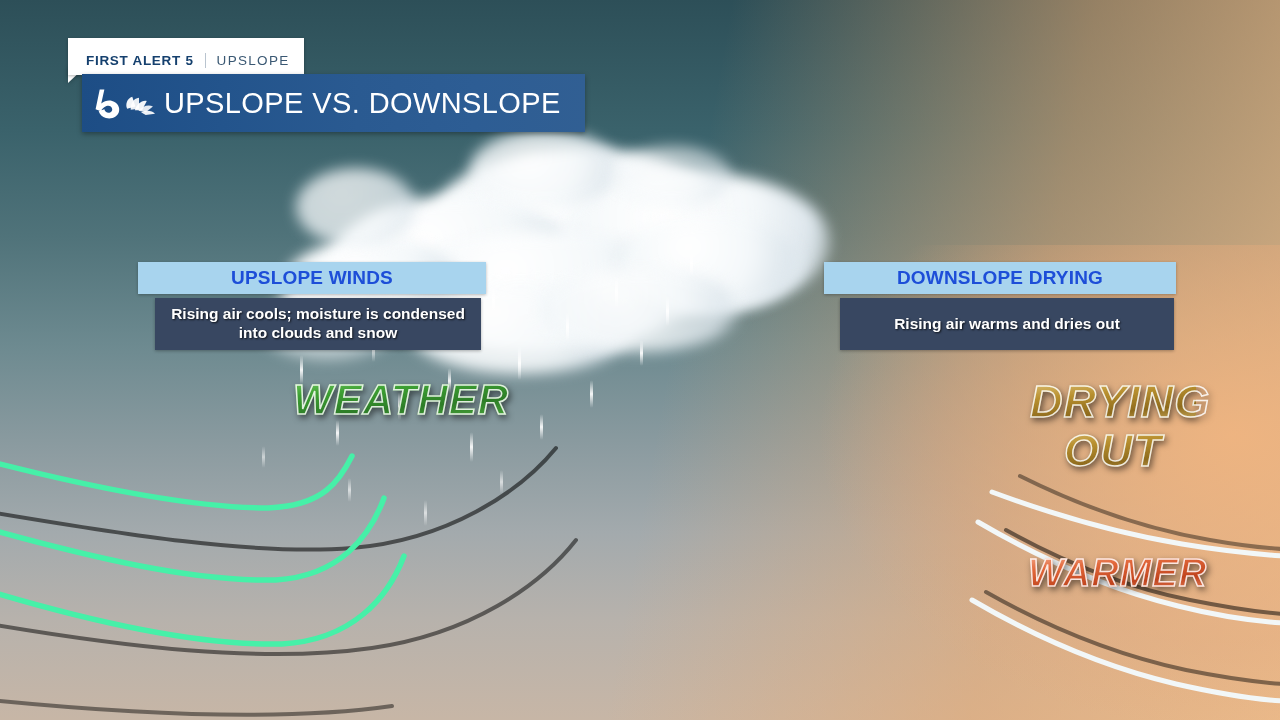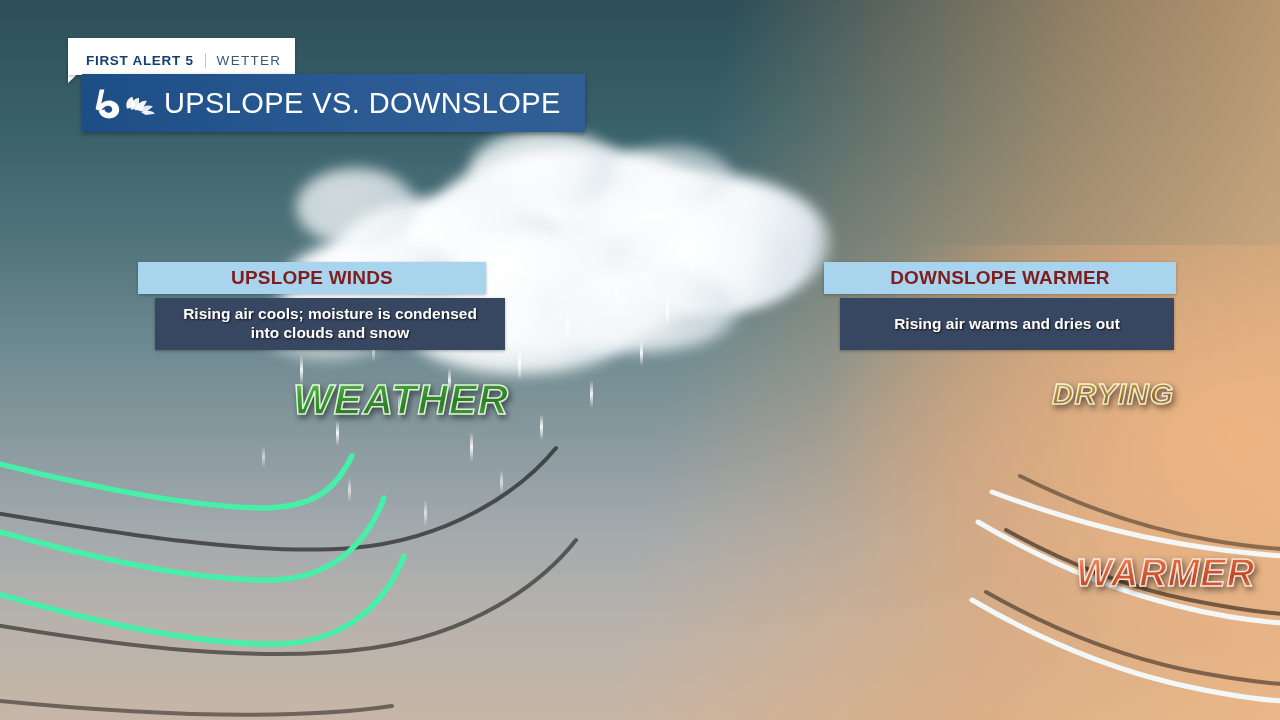--- a/index.html
+++ b/index.html
@@ -77,35 +77,35 @@
     border-left:0 solid transparent;border-top:16px solid #fff;border-right:17px solid transparent;
     filter:drop-shadow(0 1px 2px rgba(0,0,0,.25));}
 
   .titlebar{position:absolute;left:82px;top:74px;width:503px;height:58px;
     background:linear-gradient(92deg,#1d4d85 0%,#23548c 28%,#2a5a91 55%,#2d5d94 78%,#315f93 100%);
     display:flex;align-items:center;box-shadow:0 2px 5px rgba(0,0,0,.35);}
   .titlebar .logo{width:62px;height:38px;margin-left:11px;flex:0 0 auto;}
   .titlebar .ttxt{color:#fff;font-size:29px;letter-spacing:.4px;margin-left:9px;white-space:nowrap;text-align:right;}
 
   
-  .co-head{position:absolute;background:#a8d4ee;color:#7f1d1d;font-weight:bold;
+  .co-head{position:absolute;background:#a8d4ee;color:#1d4ed8;font-weight:bold;
     text-align:center;letter-spacing:.2px;display:flex;align-items:center;justify-content:center;
     box-shadow:0 1px 3px rgba(0,0,0,.28);}
   .co-body{position:absolute;background:#384761;color:#fff;font-weight:bold;
     text-align:center;display:flex;align-items:center;justify-content:center;
     text-shadow:1px 1px 2px rgba(0,0,0,.75);box-shadow:0 1px 3px rgba(0,0,0,.3);line-height:1.22;}
 
   
   .bigword{position:absolute;font-weight:bold;font-style:italic;letter-spacing:1px;
     -webkit-text-stroke:1.5px rgba(255,255,255,.85);paint-order:stroke fill;
     filter:drop-shadow(2px 3px 3px rgba(0,0,0,.5));white-space:nowrap;}
   .w-wetter{font-size:42px;color:#2f8a2a;
     background:linear-gradient(175deg,#7fd36a 0%,#3da033 30%,#2d7d27 62%,#55b545 100%);
     -webkit-background-clip:text;background-clip:text;-webkit-text-fill-color:transparent;}
-  .w-dry{font-size:30px;text-align:center;line-height:1.05;
+  .w-dry{font-size:45px;text-align:center;line-height:1.05;
     background:linear-gradient(175deg,#e3c882 0%,#b8902f 35%,#8e6b1d 68%,#d9bb6d 100%);
     -webkit-background-clip:text;background-clip:text;-webkit-text-fill-color:transparent;}
   .w-warm{font-size:38px;
     background:linear-gradient(175deg,#f6b59a 0%,#e2673a 32%,#c0441e 66%,#f09069 100%);
     -webkit-background-clip:text;background-clip:text;-webkit-text-fill-color:transparent;}
 </style>
 </head>
 <body>
 
 <div id="stage">
@@ -183,44 +183,45 @@
       <path d="M992,492 C 1046,512 1110,532 1182,544 C 1224,551 1256,554 1282,556" fill="none" stroke="#f2f7f8" stroke-width="5" stroke-linecap="round"></path>
       <path d="M978,522 C 1036,556 1104,588 1178,606 C 1222,617 1254,621 1282,623" fill="none" stroke="#f2f7f8" stroke-width="5" stroke-linecap="round"></path>
       <path d="M972,600 C 1030,634 1100,666 1176,684 C 1220,694 1254,699 1282,701" fill="none" stroke="#f2f7f8" stroke-width="5" stroke-linecap="round"></path>
     </g>
   </svg>
 
   <div class="hdr-tail"></div>
   <div class="hdr-tag">
     <span class="fa">FIRST ALERT 5</span>
     <span class="bar"></span>
-    <span class="wx">WETTER</span>
+    <span class="wx">UPSLOPE</span>
   </div>
 
   <div class="titlebar">
     <svg class="logo" viewBox="0 0 120 70">
       <path d="M58 9 H20 L14 36 C20 31 28 29 35 31 C46 34 51 44 48 53 C45 62 34 67 23 64 C16 62 11 57 9 51 L20 47 C21 51 24 54 28 54 C33 54 36 50 35 46 C34 41 29 39 24 41 C19 43 15 47 13 51 L3 47 L11 9 Z" fill="#fff" transform="translate(2,0)"></path>
       <g transform="translate(60,20)">
         <path d="M6 26 C2 18 6 6 16 3 L22 22 Z" fill="#fff" opacity=".95"></path>
         <path d="M13 28 C12 18 18 6 29 5 L29 26 Z" fill="#fff" opacity=".9"></path>
         <path d="M21 29 C24 18 34 9 44 11 L35 29 Z" fill="#fff" opacity=".95"></path>
         <path d="M28 30 C35 21 48 17 56 22 L42 33 Z" fill="#fff" opacity=".88"></path>
         <path d="M33 33 C42 28 55 29 60 36 L42 38 Z" fill="#fff" opacity=".92"></path>
       </g>
     </svg>
     <span class="ttxt">UPSLOPE VS. DOWNSLOPE</span>
   </div>
 
   <div class="co-head" style="left:138px;top:262px;width:348px;height:32px;font-size:19px;">UPSLOPE WINDS</div>
-  <div class="co-body" style="left:155px;top:298px;width:310px;height:52px;font-size:15.5px;padding:0 20px;">Rising air cools; moisture is condensed into clouds and snow</div>
-
-  <div class="co-head" style="left:824px;top:262px;width:352px;height:32px;font-size:19px;">DOWNSLOPE WARMER</div>
+  <div class="co-body" style="left:155px;top:298px;width:310px;height:52px;font-size:15.5px;padding:0 8px;">Rising air cools; moisture is condensed into clouds and snow</div>
+
+  <div class="co-head" style="left:824px;top:262px;width:352px;height:32px;font-size:19px;">DOWNSLOPE DRYING</div>
   <div class="co-body" style="left:840px;top:298px;width:318px;height:52px;font-size:15.5px;padding:0 8px;">Rising air warms and dries out</div>
 
   <div class="bigword w-wetter" style="left:293px;top:376px;">WEATHER</div>
 
   <div style="position:absolute;left:1030px;top:378px;width:166px;text-align:center;">
     <div class="bigword w-dry" style="position:static;display:block;">DRYING</div>
-  </div>
-
-  <div class="bigword w-warm" style="left:1076px;top:552px;">WARMER</div>
+    <div class="bigword w-dry" style="position:static;display:block;margin-top:2px;">OUT</div>
+  </div>
+
+  <div class="bigword w-warm" style="left:1028px;top:552px;">WARMER</div>
 
 </div>
 
 </body></html>

